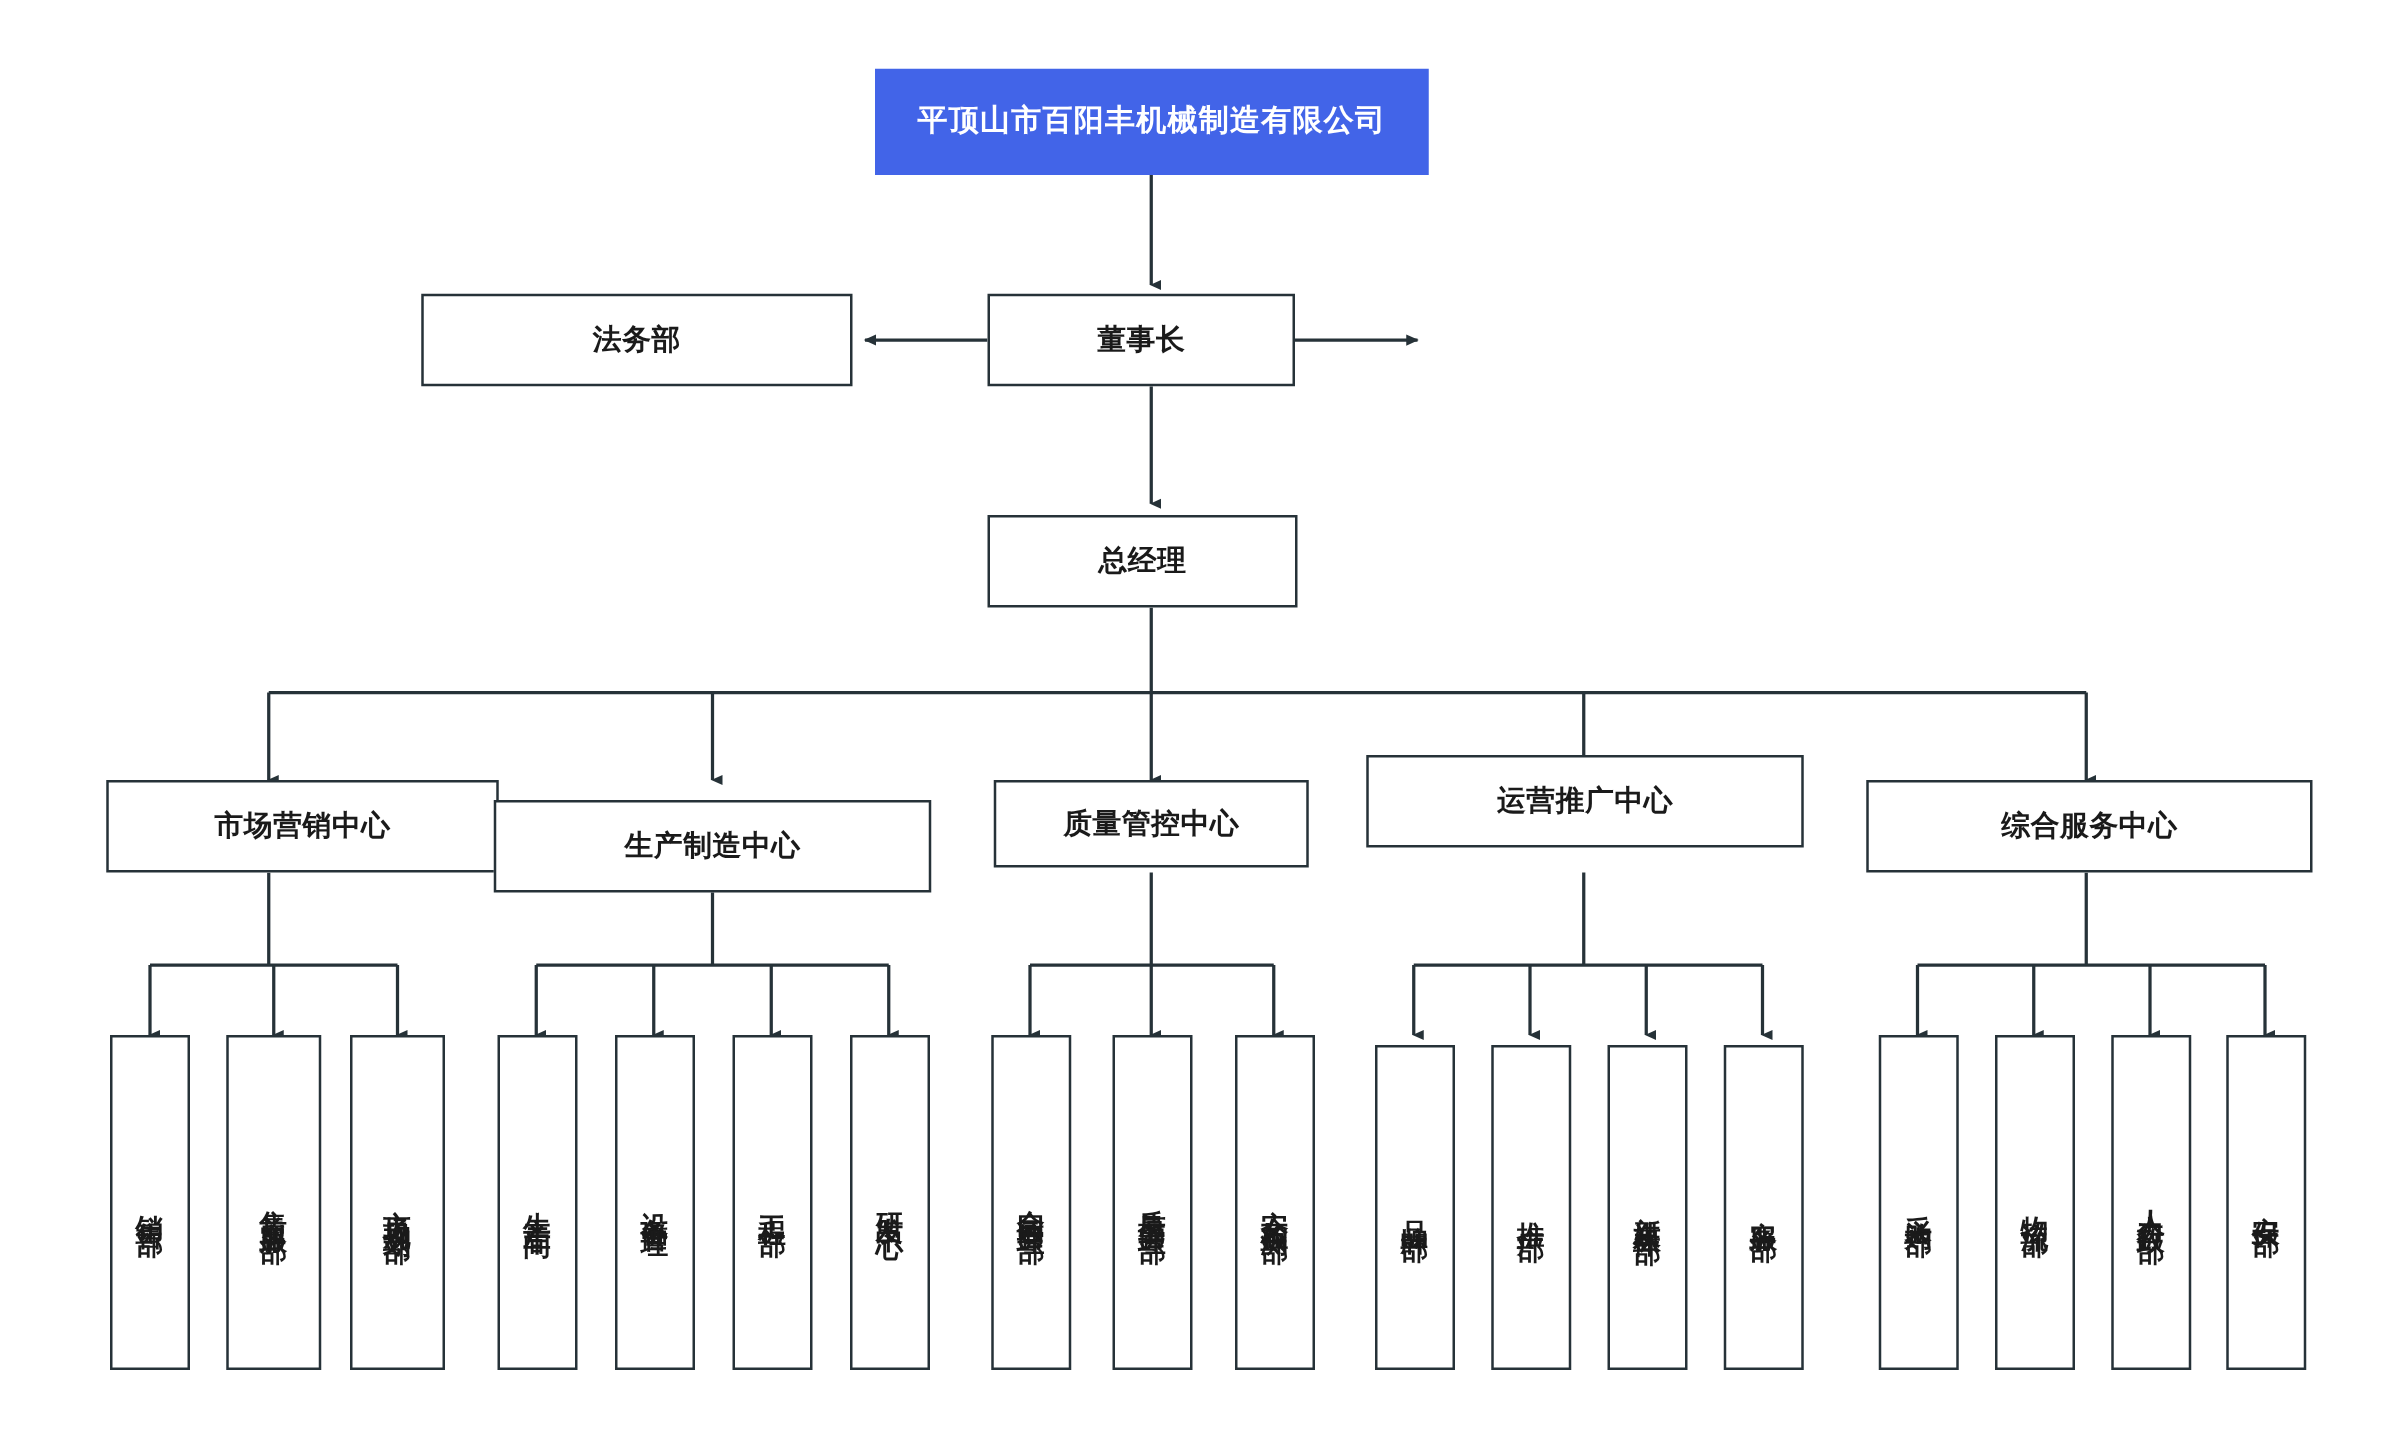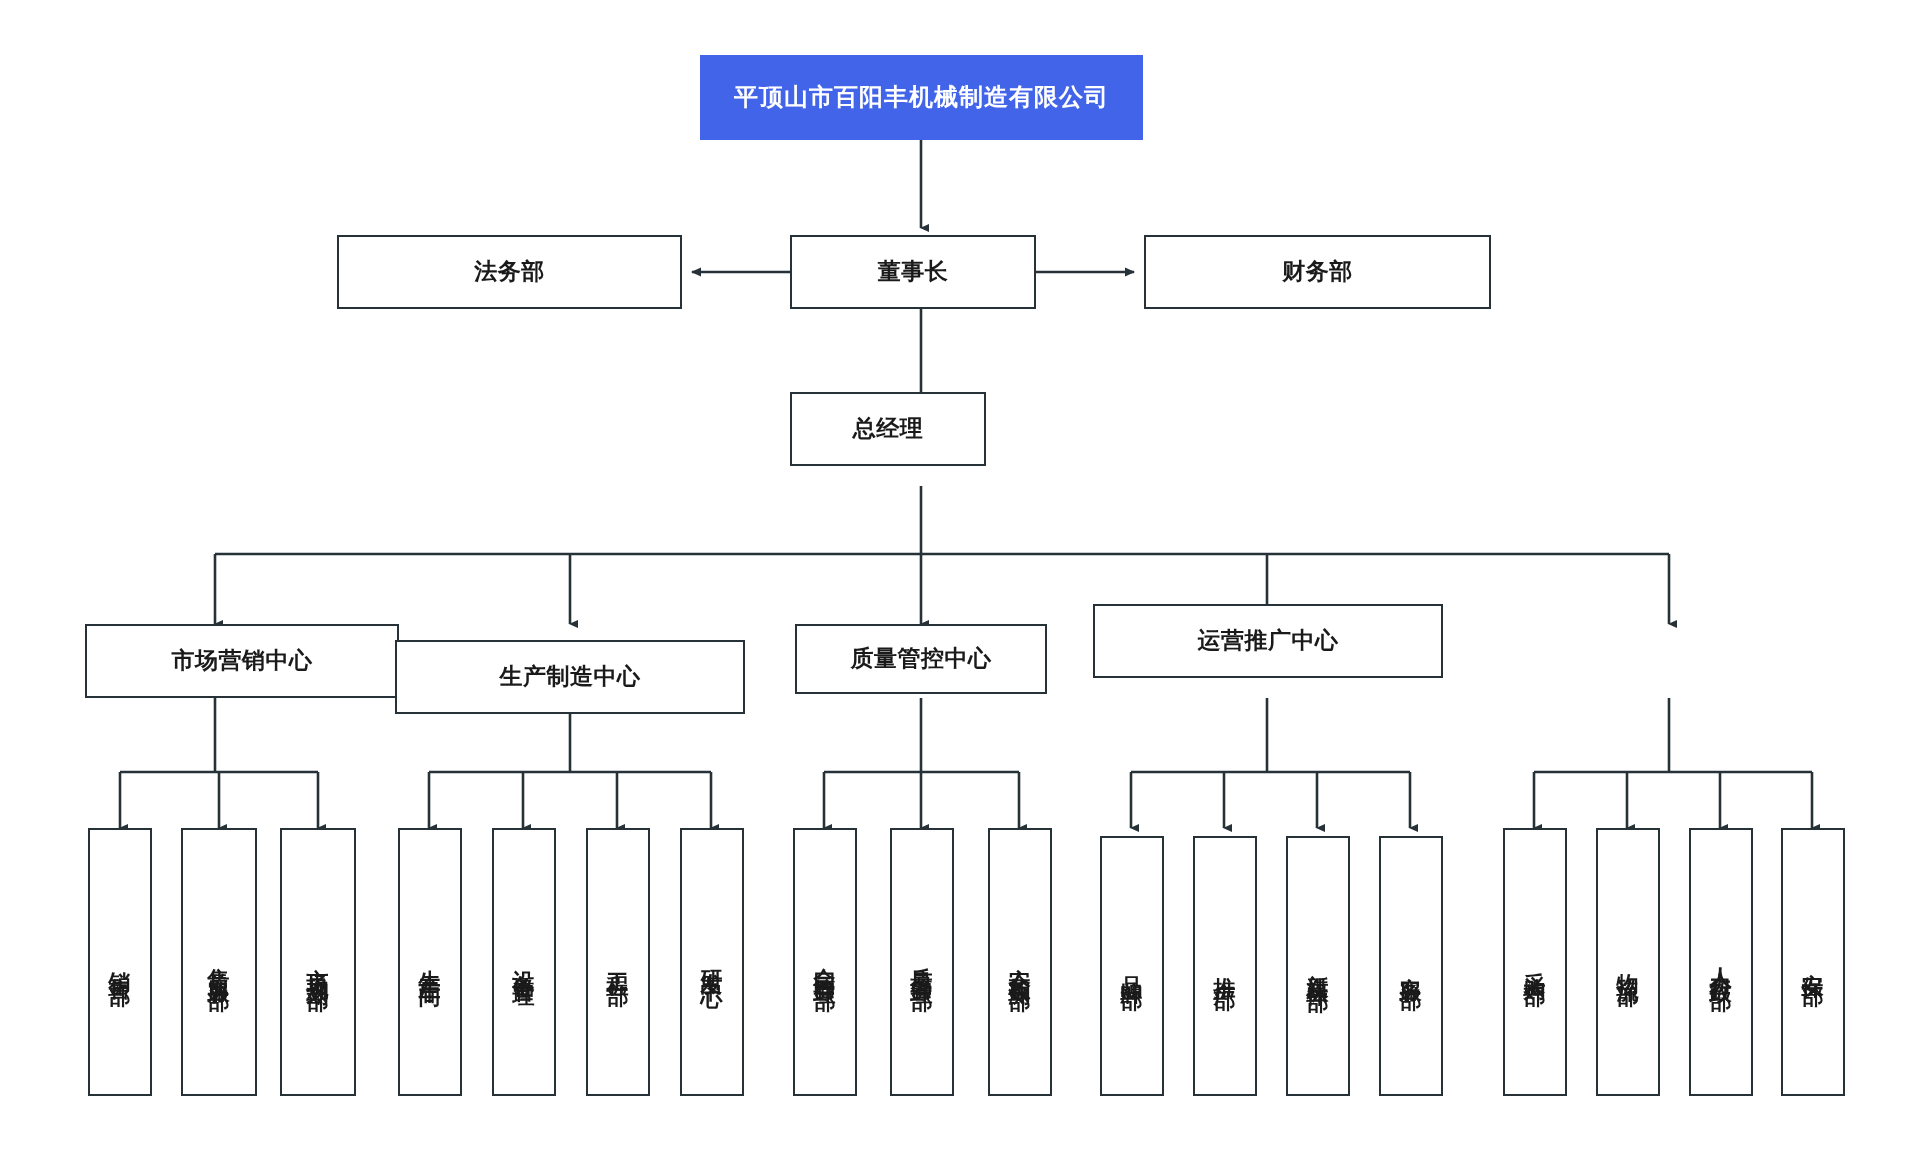--- a/index.html
+++ b/index.html
@@ -149,40 +149,40 @@
   </div>
 
   <div class="node exec" style="left:790px; top:235px; width:246px; height:74px;">
     <span class="label">董事长</span>
   </div>
 
   <div class="node exec" style="left:337px; top:235px; width:345px; height:74px;">
     <span class="label">法务部</span>
   </div>
 
-  <div class="node exec" style="left:1144px; top:235px; width:347px; height:74px;">
-    <span class="label">财务部</span>
-  </div>
-
-  <div class="node exec" style="left:790px; top:392px; width:196px; height:74px;text-align:right;">
+
+  <div class="node exec" style="left:790px; top:412px; width:248px; height:74px;text-align:right;">
     <span class="label">总经理</span>
   </div>
 
   <div class="node center" style="left:85px; top:624px; width:314px; height:74px;">
     <span class="label">市场营销中心</span>
   </div>
   <div class="node center" style="left:395px; top:640px; width:350px; height:74px;">
     <span class="label">生产制造中心</span>
   </div>
   <div class="node center" style="left:795px; top:624px; width:252px; height:70px;">
     <span class="label">质量管控中心</span>
   </div>
   <div class="node center" style="left:1093px; top:604px; width:350px; height:74px;">
     <span class="label">运营推广中心</span>
   </div>
+  <div class="node center" style="left:1493px; top:624px; width:357px; height:74px;">
+    <span class="label">综合服务中心</span>
+  </div>
 
   <div class="node dept" style="left:88px; top:828px; width:64px; height:268px;">
     <span class="label">销售部</span>
   </div>
   <div class="node dept" style="left:181px; top:828px; width:76px; height:268px;">
     <span class="label">售前客服部</span>
   </div>
   <div class="node dept" style="left:280px; top:828px; width:76px; height:268px;">
     <span class="label">市场规划部</span>
   </div>

